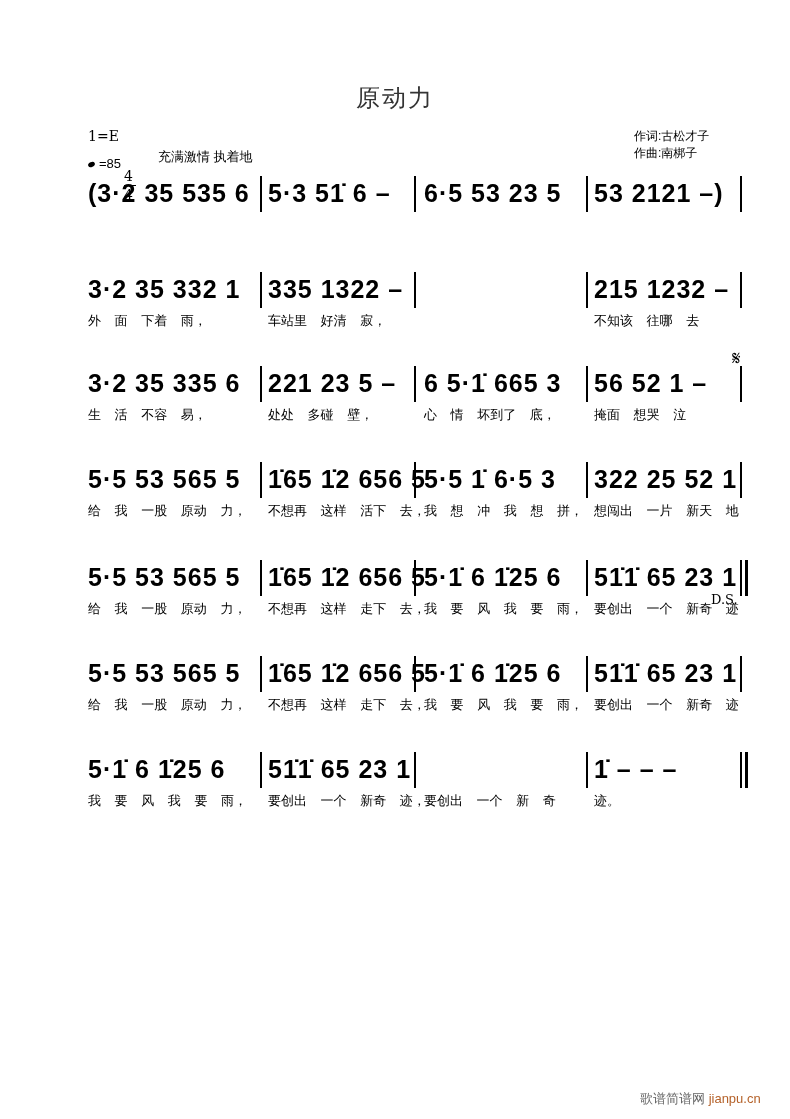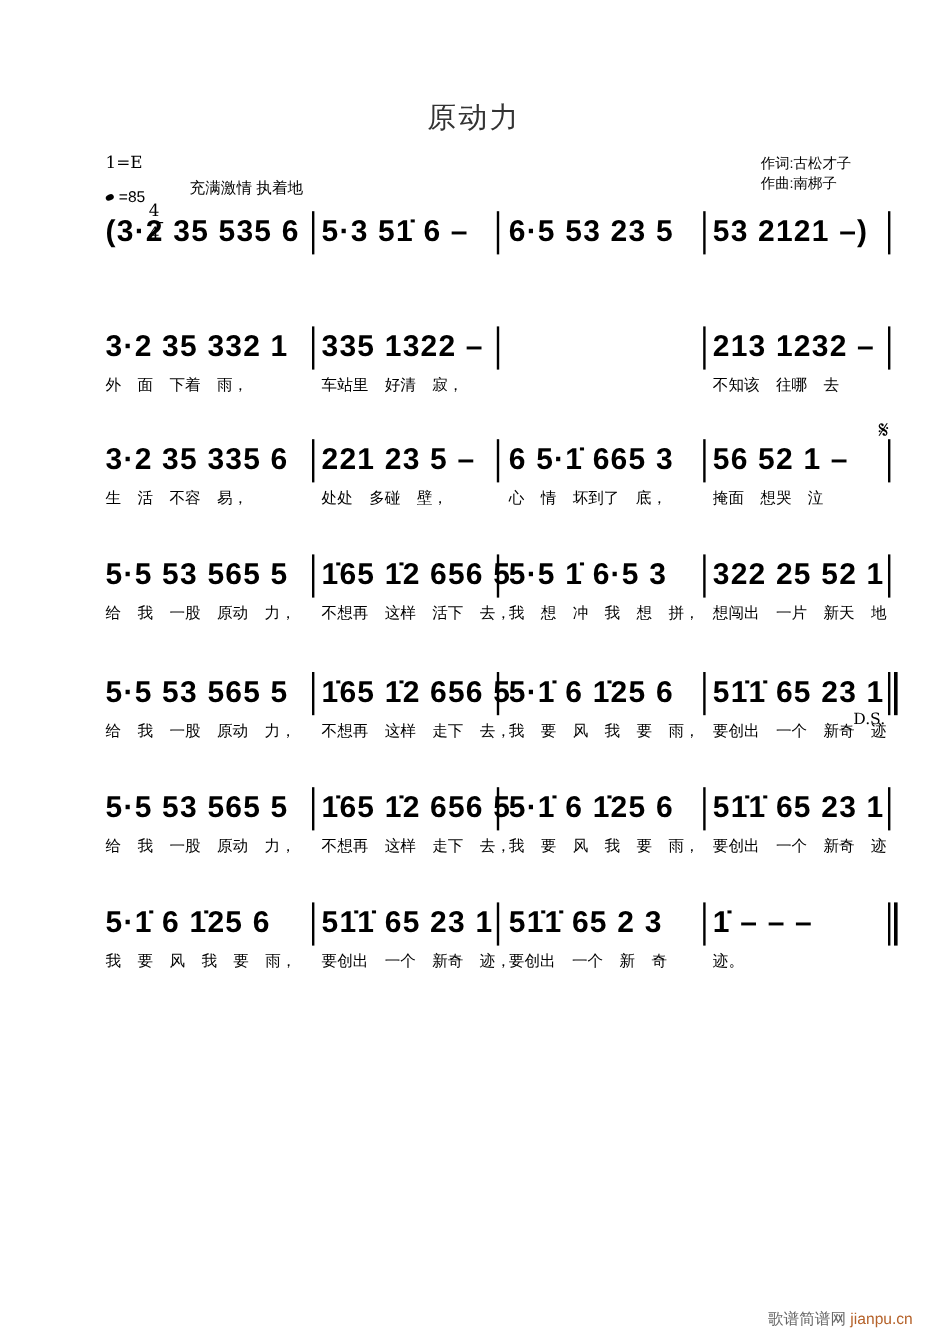--- a/index.html
+++ b/index.html
@@ -68,21 +68,21 @@
         <div class="lyric" style="left: 4px; word-spacing: 10px; text-align: right;">外 面 下着 雨，</div>
       </div>
       <div class="bar-line" style="left: 176px;"></div>
       <div class="measure" style="left: 180px; width: 150px;">
         <div class="notes" style="padding-left: 4px; letter-spacing: 1px;">335  1322  –</div>
         <div class="lyric" style="left: 4px; word-spacing: 10px;">车站里 好清 寂，</div>
       </div>
       <div class="bar-line" style="left: 330px;"></div>
       <div class="bar-line" style="left: 502px;"></div>
       <div class="measure" style="left: 506px; width: 150px;">
-        <div class="notes" style="padding-left: 4px; letter-spacing: 1px;">213  1232  –</div>
+        <div class="notes" style="padding-left: 4px; letter-spacing: 1px;">215  1232  –</div>
         <div class="lyric" style="left: 4px; word-spacing: 10px;">不知该 往哪 去</div>
       </div>
       <div class="bar-line" style="left: 656px;"></div>
     </div>
     <div class="line" style="top: 366px;">
       <div class="measure" style="left: 0px; width: 176px;">
         <div class="notes" style="padding-left: 4px; letter-spacing: 1px;">3·2  35  335  6</div>
         <div class="lyric" style="left: 4px; word-spacing: 10px;">生 活 不容 易，</div>
       </div>
       <div class="bar-line" style="left: 176px;"></div>
@@ -174,21 +174,20 @@
         <div class="notes" style="padding-left: 4px; letter-spacing: 1px;">5·1̇  6  1̇25  6</div>
         <div class="lyric" style="left: 4px; word-spacing: 10px;">我 要 风 我 要 雨，</div>
       </div>
       <div class="bar-line" style="left: 176px;"></div>
       <div class="measure" style="left: 180px; width: 150px;">
         <div class="notes" style="padding-left: 4px; letter-spacing: 1px;">51̇1̇  65  23  1</div>
         <div class="lyric" style="left: 4px; word-spacing: 10px; text-align: center;">要创出 一个 新奇 迹，</div>
       </div>
       <div class="bar-line" style="left: 330px;"></div>
       <div class="measure" style="left: 336px; width: 166px;">
-        <div class="notes" style="padding-left: 4px; letter-spacing: 1px;">51̇1̇  65  2  3</div>
         <div class="lyric" style="left: 4px; word-spacing: 10px;">要创出 一个 新 奇</div>
       </div>
       <div class="bar-line" style="left: 502px;"></div>
       <div class="measure" style="left: 506px; width: 150px;">
         <div class="notes" style="padding-left: 4px; letter-spacing: 1px;">1̇  –  –  –</div>
         <div class="lyric" style="left: 4px; word-spacing: 10px;">迹。</div>
       </div>
       <div class="bar-line" style="left: 656px;"></div>
       <div class="bar-line" style="left: 661px; width: 3px;"></div>
     </div>

